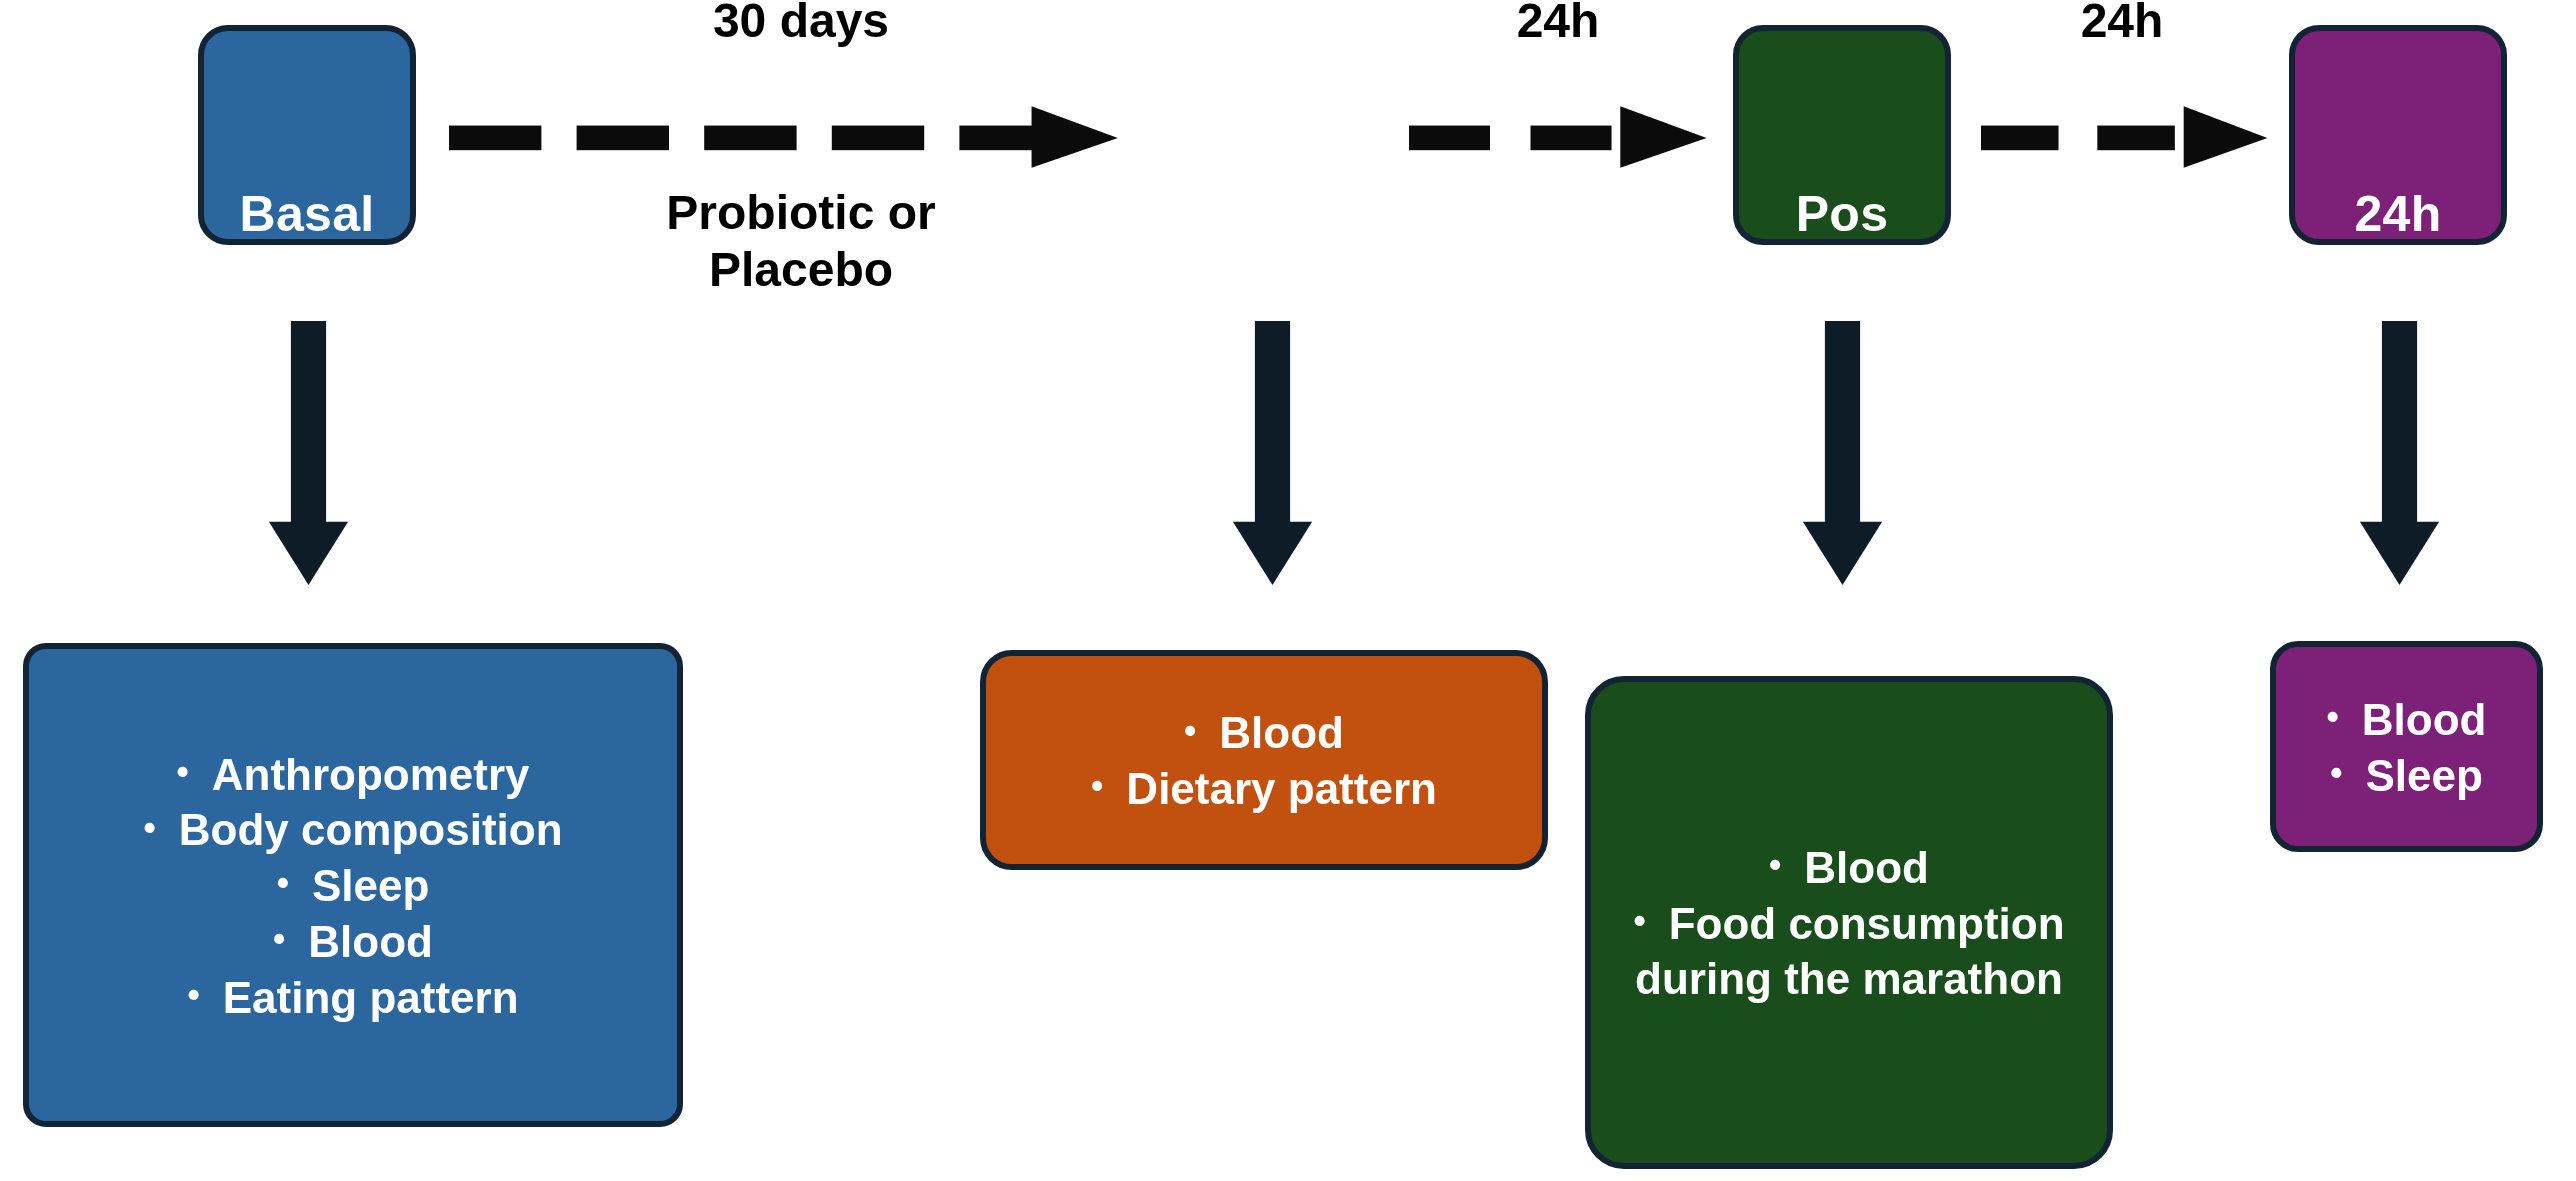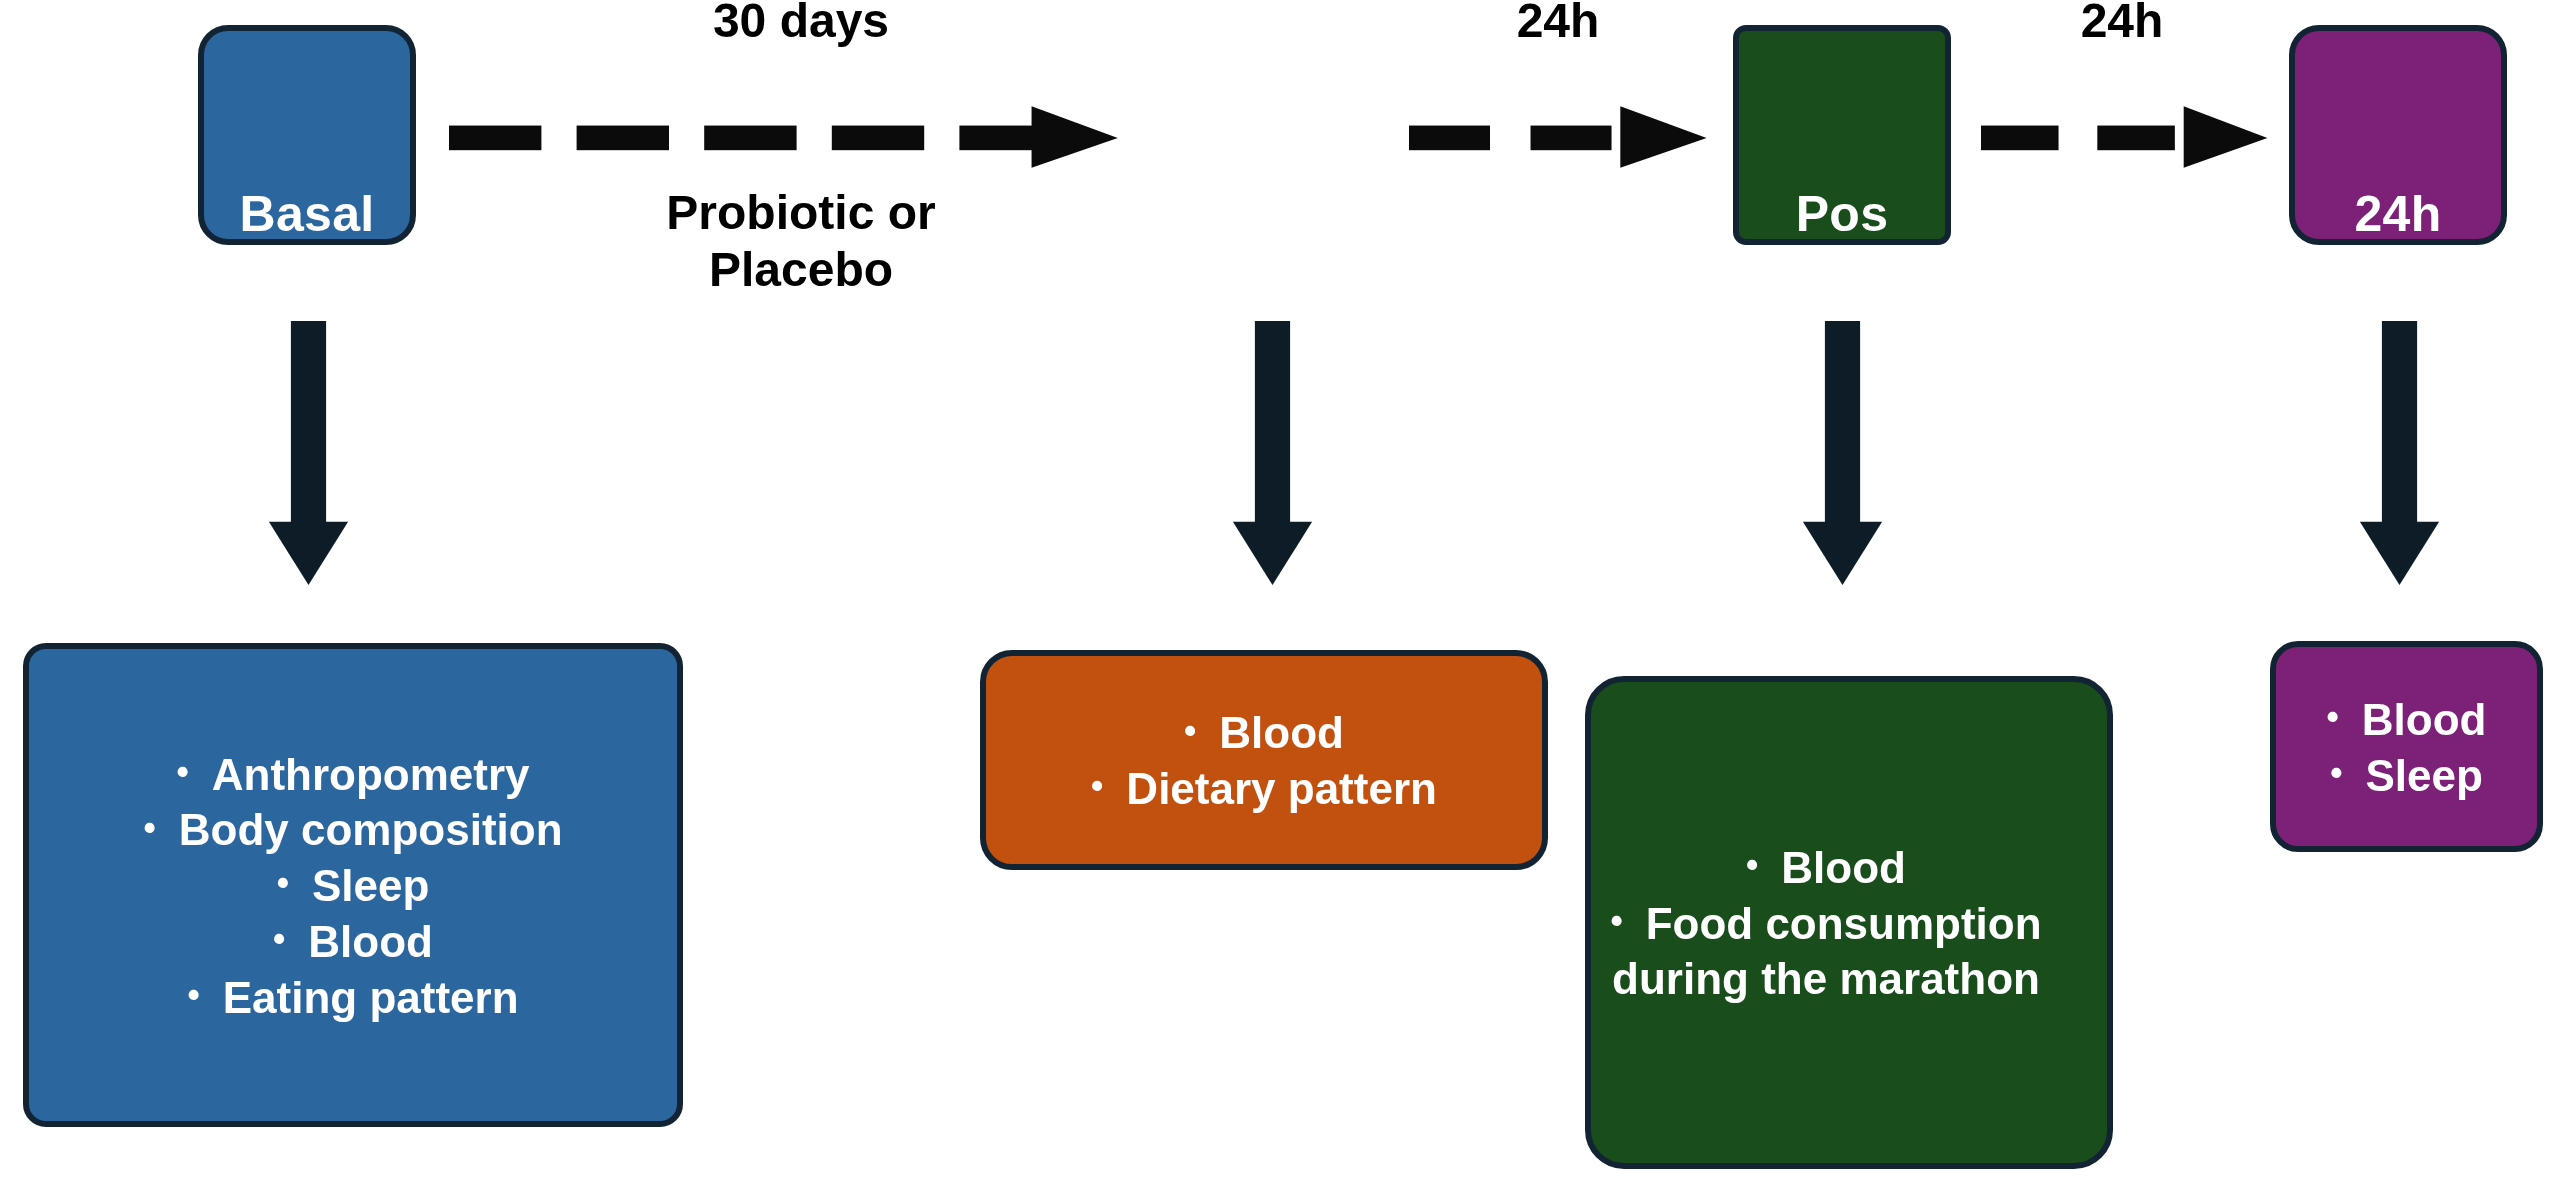--- a/index.html
+++ b/index.html
@@ -39,21 +39,21 @@
     white-space: nowrap;
   }
 
   .detail {
     position: absolute;
     box-sizing: border-box;
     border: 6.2px solid #122434;
     border-radius: 39px;
     display: flex;
     flex-direction: column;
-    align-items: flex-end;
+    align-items: center;
     justify-content: center;
     color: #ffffff;
     padding: 8.8px 12.3px;
   }
   .detail ul {
     list-style: none;
     margin: 0;
     padding: 0;
     width: 100%;
   }
@@ -103,21 +103,21 @@
 </head>
 <body>
 
 <div id="stage">
 
   <div class="node c-blue" style="left:198px; top:25px; width:218px; height:220px;">
     <span class="node-label">Basal</span>
   </div>
 
 
-  <div class="node c-green" style="left:1733px; top:25px; width:218px; height:220px;border-radius:13px;">
+  <div class="node c-green" style="left:1733px; top:25px; width:218px; height:220px;">
     <span class="node-label">Pos</span>
   </div>
 
   <div class="node c-purple" style="left:2289px; top:25px; width:218px; height:220px;">
     <span class="node-label">24h</span>
   </div>
 
   <div class="conn-label" style="left:616px; top:-7px; width:370px;">30 days</div>
 
   <div class="conn-label" style="left:616px; top:185px; width:370px;">Probiotic or

